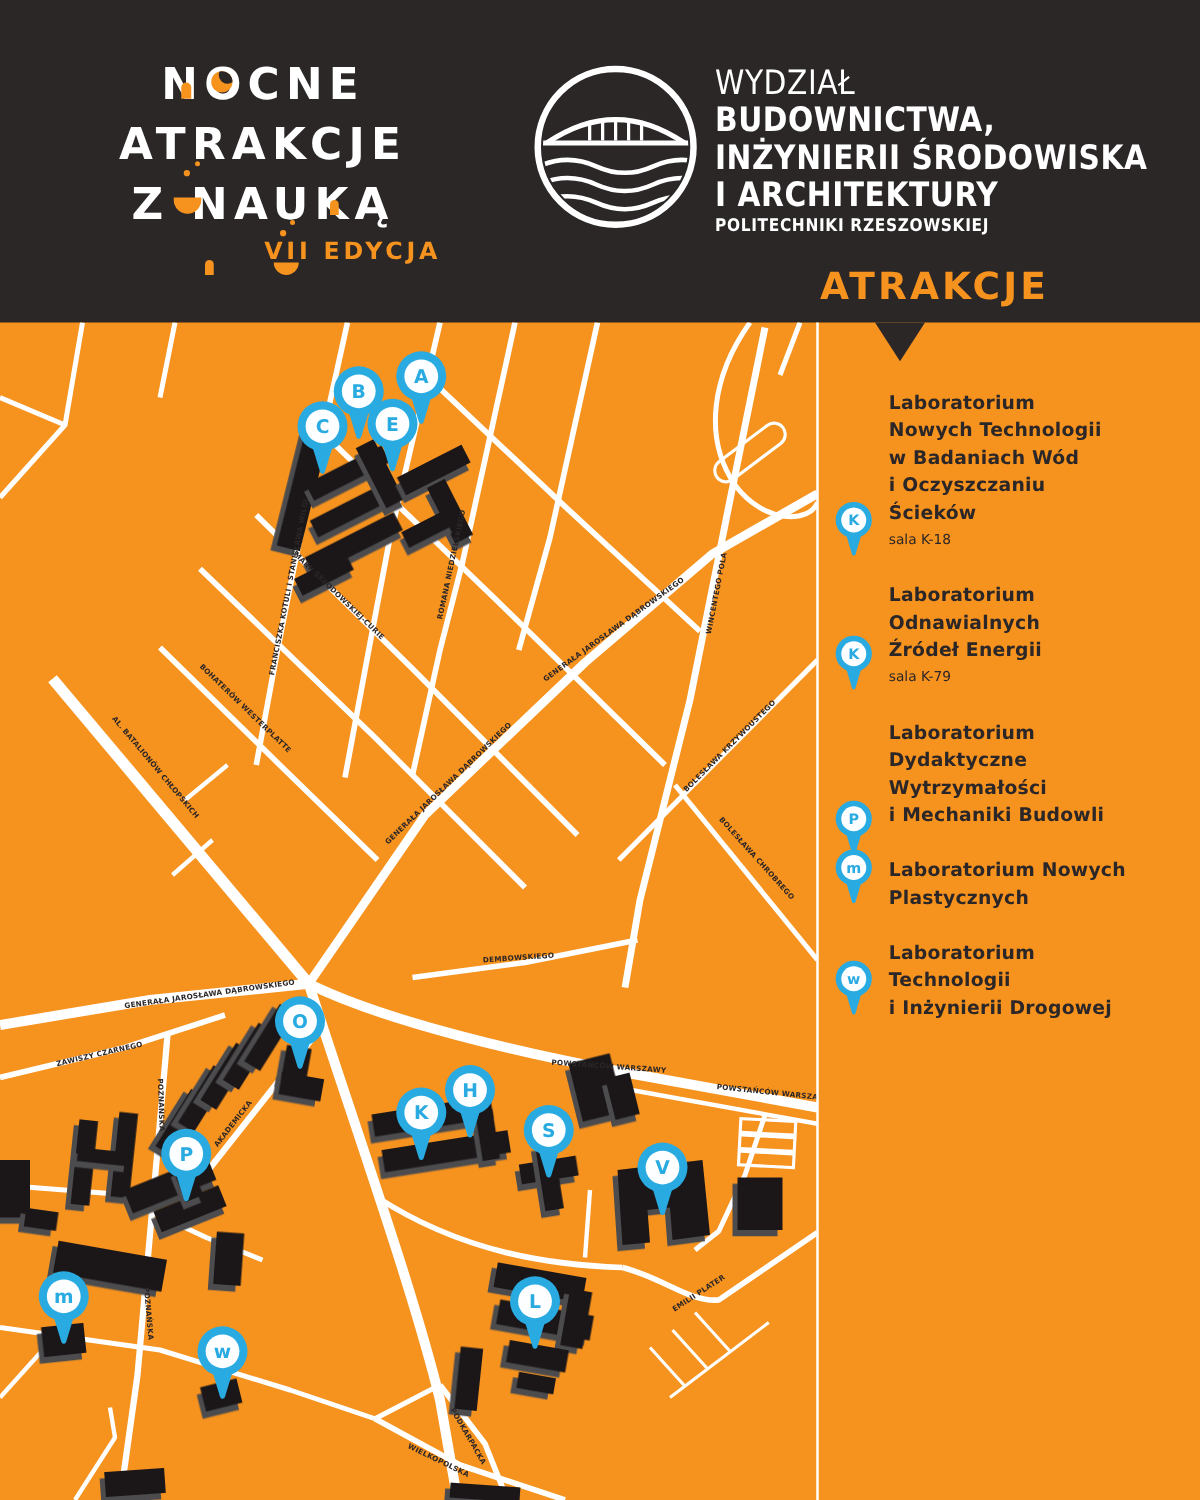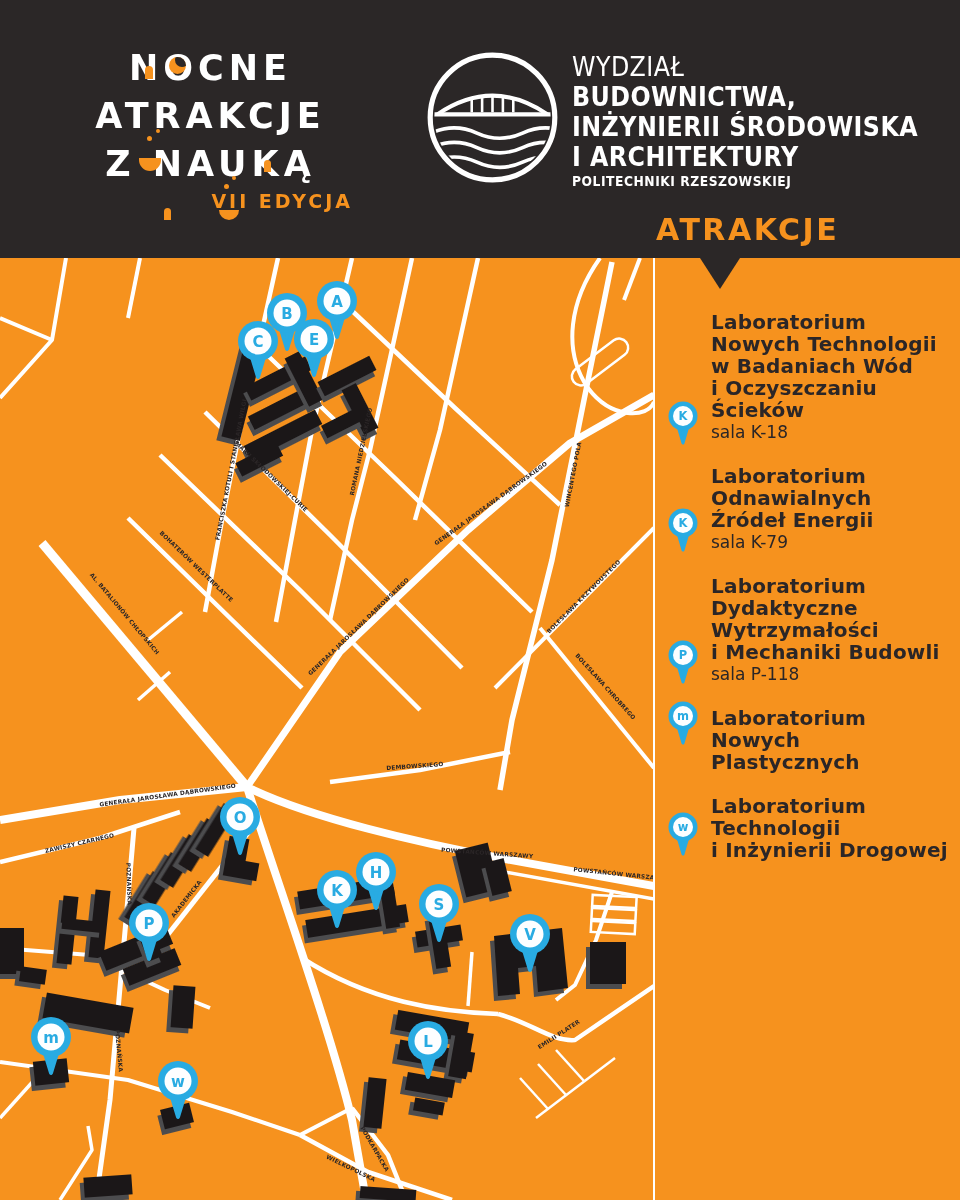--- a/index.html
+++ b/index.html
@@ -45,22 +45,22 @@
   .pin-inner{fill:#fdfeff;}
   .pin-letter{fill:#29abe2;font-size:15px;font-weight:bold;text-anchor:middle;}
 
   
   .divider{position:absolute;left:653px;top:258px;width:2px;height:942px;background:#fff;}
   .pointer{position:absolute;left:700px;top:258px;width:0;height:0;
            border-left:20px solid transparent;border-right:20px solid transparent;
            border-top:31px solid #2b2727;}
   .sidebar{position:absolute;left:656px;top:258px;width:304px;padding:53px 0 0 55px;box-sizing:border-box;}
   .attraction{position:relative;margin-bottom:22px;color:#2b2627;}
-  .attraction .title{font-weight:bold;font-size:20px;line-height:22px;white-space:pre-line;letter-spacing:0.2px;}
-  .attraction .room{font-size:17px;line-height:22px;}
+  .attraction .title{font-weight:bold;font-size:15px;line-height:22px;white-space:pre-line;letter-spacing:0.2px;}
+  .attraction .room{font-size:11px;line-height:22px;}
   .side-pin{position:absolute;left:-44px;}
   .sp-stem{fill:#29abe2;stroke:#29abe2;stroke-width:3px;stroke-linejoin:round;}
   .sp-letter{fill:#29abe2;font-size:11.5px;font-weight:bold;text-anchor:middle;}
 </style>
 </head>
 <body>
 
 <div class="page">
 
   <div class="header">
@@ -370,21 +370,20 @@
       <svg class="side-pin" style="top:65px" width="32" height="46" viewBox="-16 -15 32 46">
         <path class="sp-stem" d="M-5,10 L0,27 L5,10 Z"></path>
           <circle class="pin-outer" r="14.5"></circle>
           <circle class="pin-inner" r="10"></circle>
         <text class="sp-letter" y="4">P</text>
       </svg>
       <div class="title">Laboratorium
 Dydaktyczne
 Wytrzymałości
 i Mechaniki Budowli</div>
-      <div class="room">sala P-118</div>
     </div>
 
     <div class="attraction">
       <svg class="side-pin" style="top:-6px" width="32" height="46" viewBox="-16 -15 32 46">
         <path class="sp-stem" d="M-5,10 L0,27 L5,10 Z"></path>
           <circle class="pin-outer" r="14.5"></circle>
           <circle class="pin-inner" r="10"></circle>
         <text class="sp-letter" y="4">m</text>
       </svg>
       <div class="title">Laboratorium Nowych

